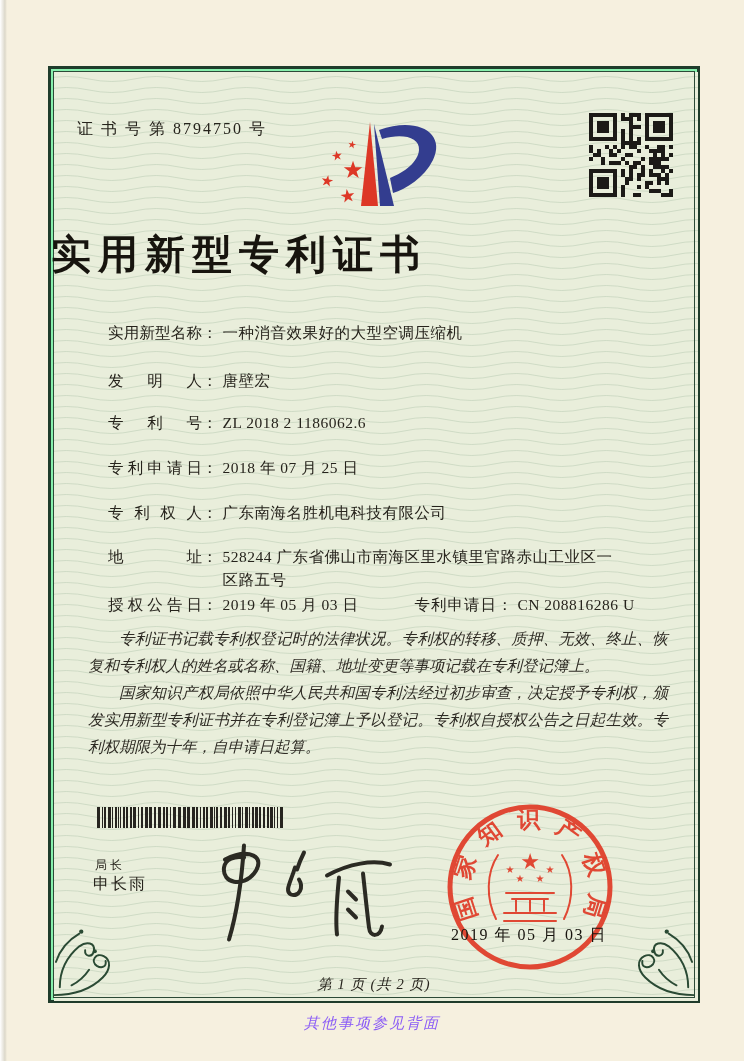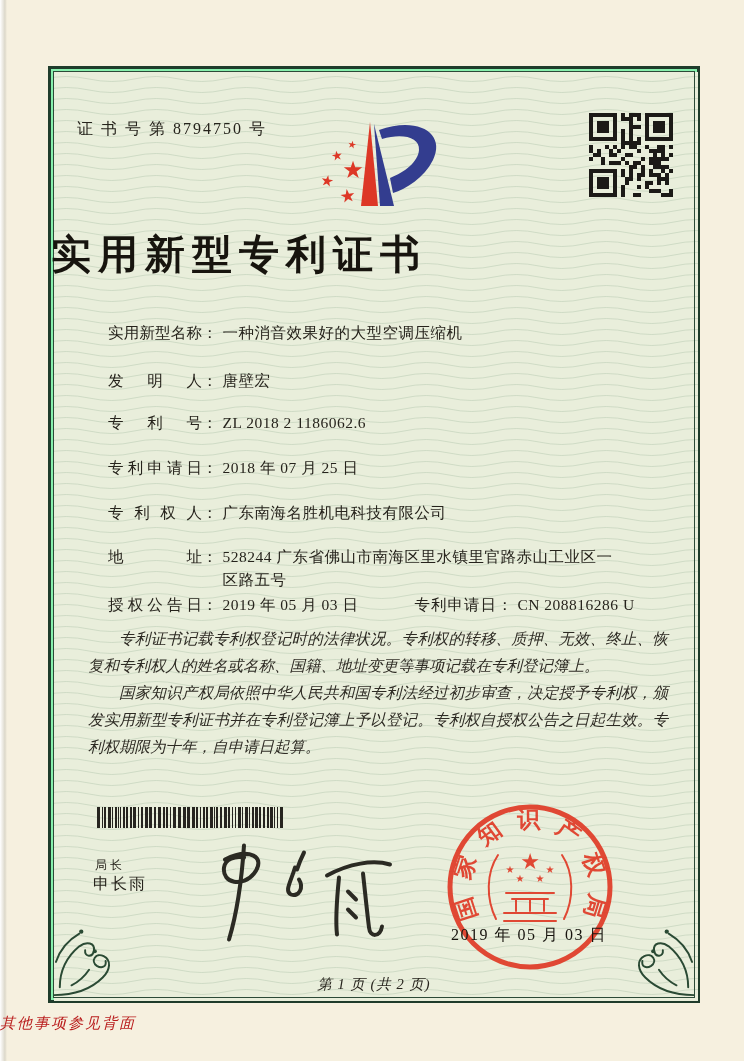--- a/index.html
+++ b/index.html
@@ -46,22 +46,22 @@
   .officer-name{position:absolute;left:42px;top:805px;font-size:16px;letter-spacing:2px;}
   .signature{position:absolute;left:140px;top:768px;}
   .seal{position:absolute;left:391px;top:730px;opacity:.92;}
   .seal-date{position:absolute;left:400px;top:856px;font-size:16px;letter-spacing:1.5px;color:#17140e;}
   .page-indicator{position:absolute;left:0;top:906px;width:100%;text-align:center;
     font-size:14.5px;letter-spacing:1px;font-style:italic;}
   .corner{position:absolute;bottom:1px;}
   .corner.br{right:1px;}
   .corner.bl{left:1px;transform:scaleX(-1);}
   
-  .back-note{position:absolute;left:0;top:1014px;width:100%;
-    font-style:italic;font-size:15px;letter-spacing:2px;color:#b91c1c;}
+  .back-note{position:absolute;left:0;top:1014px;width:100%;text-align:center;
+    font-style:italic;font-size:15px;letter-spacing:2px;color:#8b5cf6;}
 </style>
 </head>
 <body>
 
 <div class="scan-edge"></div>
 
 <div class="frame">
   <svg class="waves" id="waveSvg" width="644" height="929">
       <rect width="644" height="929" fill="#e9eedb"></rect>
       <path d="M-10 7 q22 -5 45 0 q23 5 45 0 q22 -5 45 0 q23 5 45 0 q22 -5 45 0 q23 5 45 0 q22 -5 45 0 q23 5 45 0 q22 -5 45 0 q23 5 45 0 q22 -5 45 0 q23 5 45 0 q22 -5 45 0 q23 5 45 0 q22 -5 45 0 q23 5 45 0" fill="none" stroke="#c6d4bd" stroke-width="1" opacity="0.75"></path>

